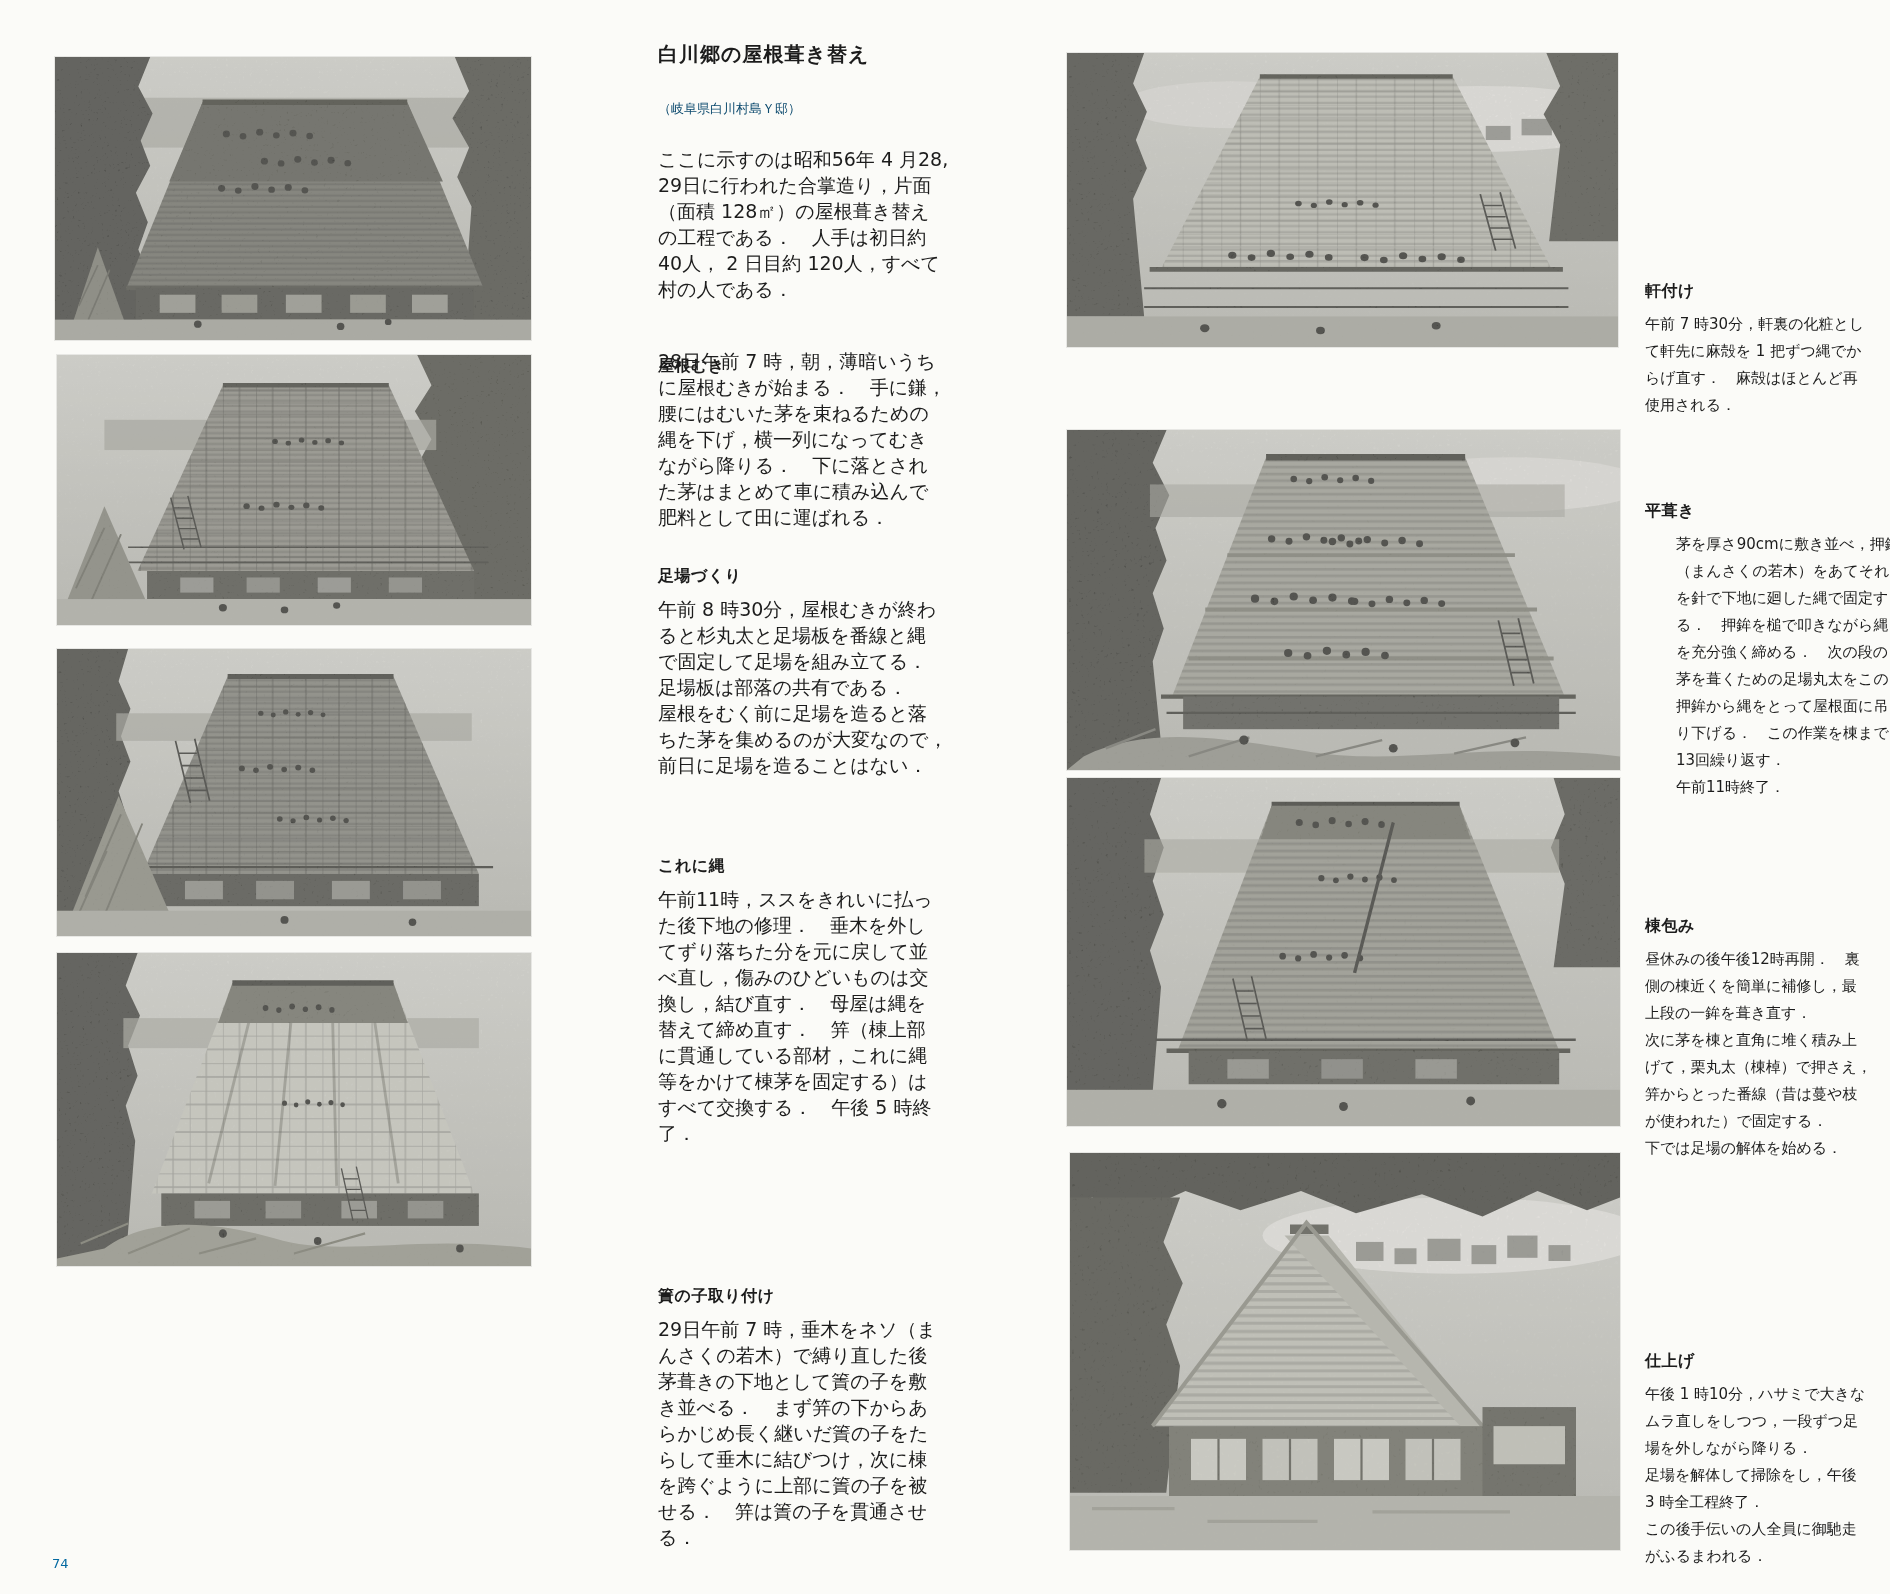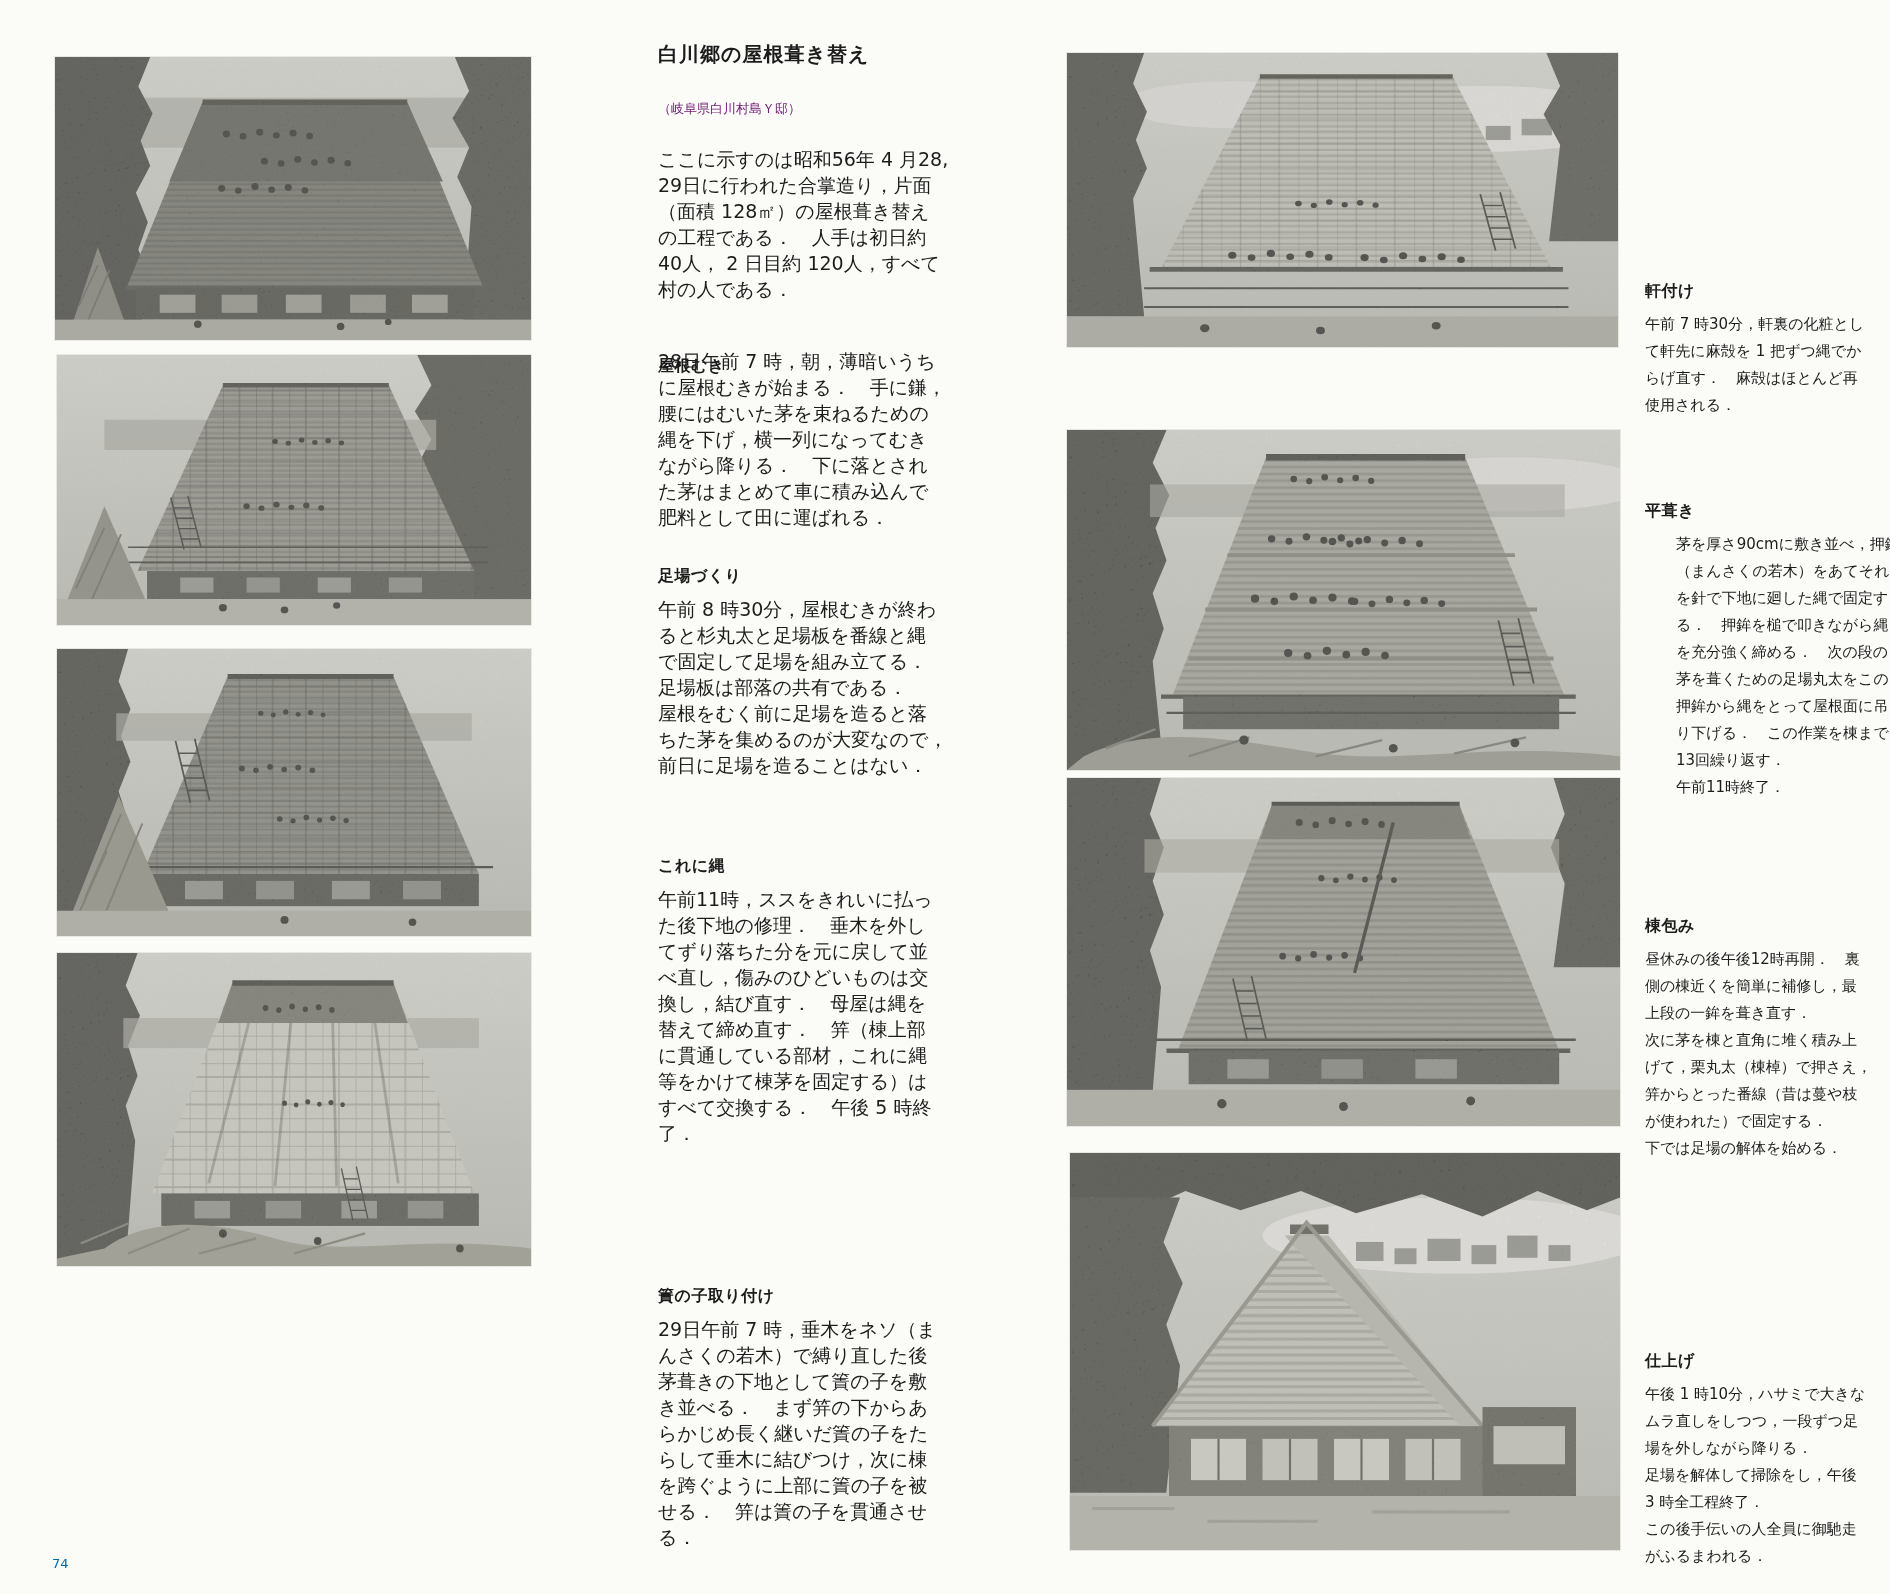--- a/index.html
+++ b/index.html
@@ -5,21 +5,21 @@
   html,body{margin:0;padding:0;}
   body{
     width:1890px;height:1594px;position:relative;
     background:#fbfbf8;
     font-family:"DejaVu Sans","Liberation Sans",sans-serif;
     color:#1c1c1c;
     overflow:hidden;
   }
   .txt{position:absolute;white-space:pre;}
   .page-title{font-size:20px;font-weight:700;letter-spacing:1px;}
-  .subtitle{font-size:13px;color:#701a75;}
+  .subtitle{font-size:13px;color:#0c4a6e;}
   .colL{font-size:19px;line-height:26px;}
   .colR{font-size:15px;line-height:27px;}
   .heading{font-weight:700;font-size:16px;letter-spacing:0.5px;}
   .pagenum{font-size:13px;color:#0369a1;}
   figure.photo{
     position:absolute;margin:0;padding:0;background:#9a9a92;
     overflow:hidden;box-shadow:0 0 0 1px rgba(0,0,0,0.08);
   }
   figure.photo svg{width:100%;height:100%;display:block;}
 </style>

